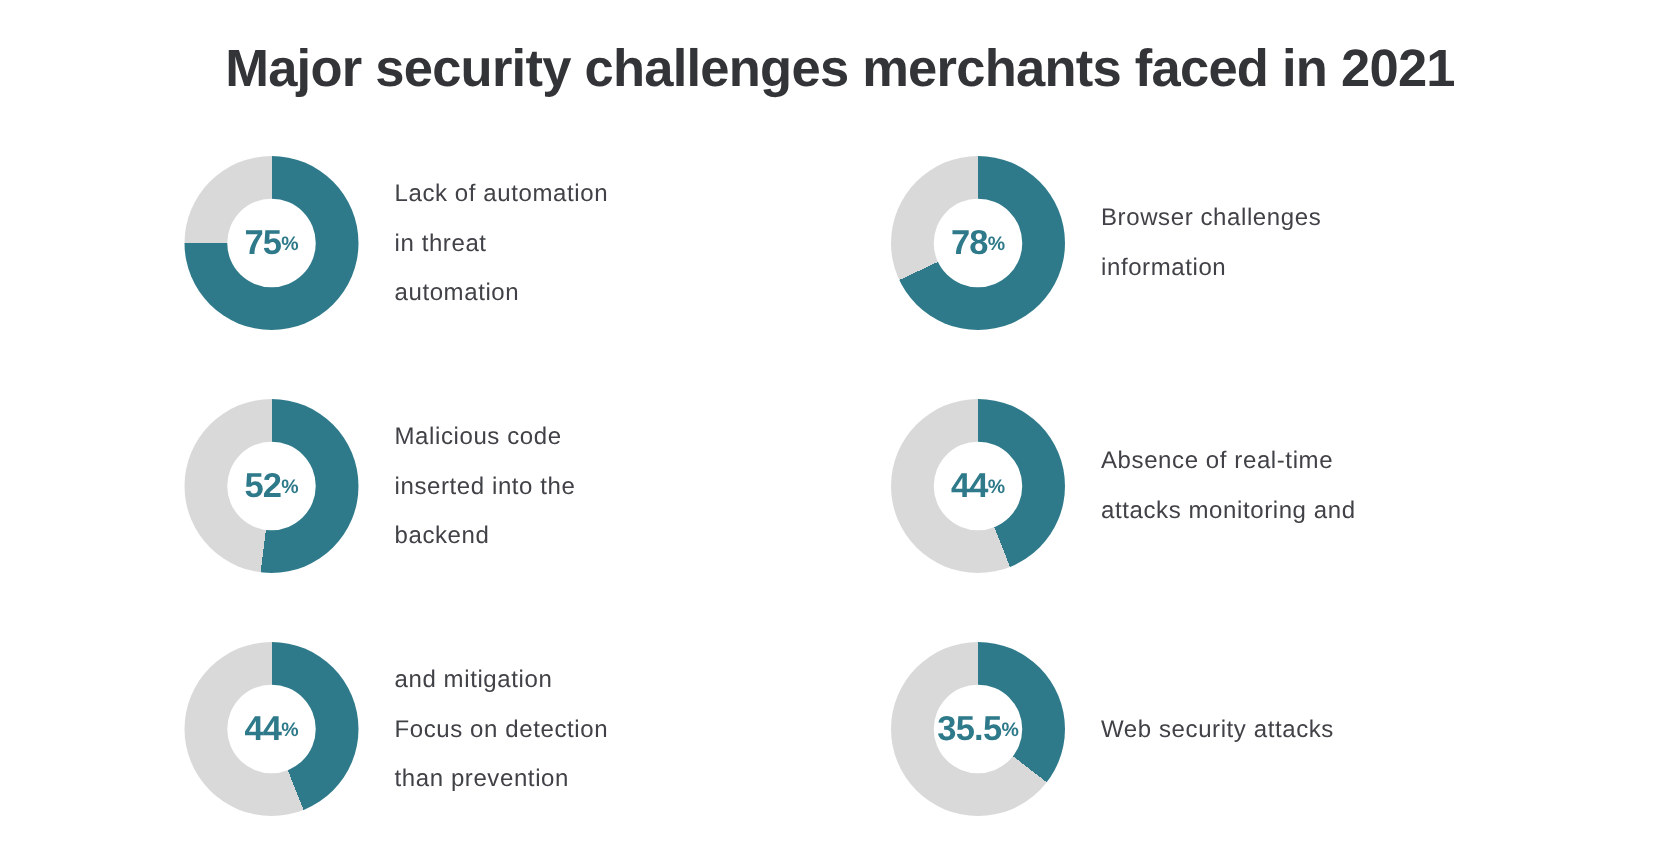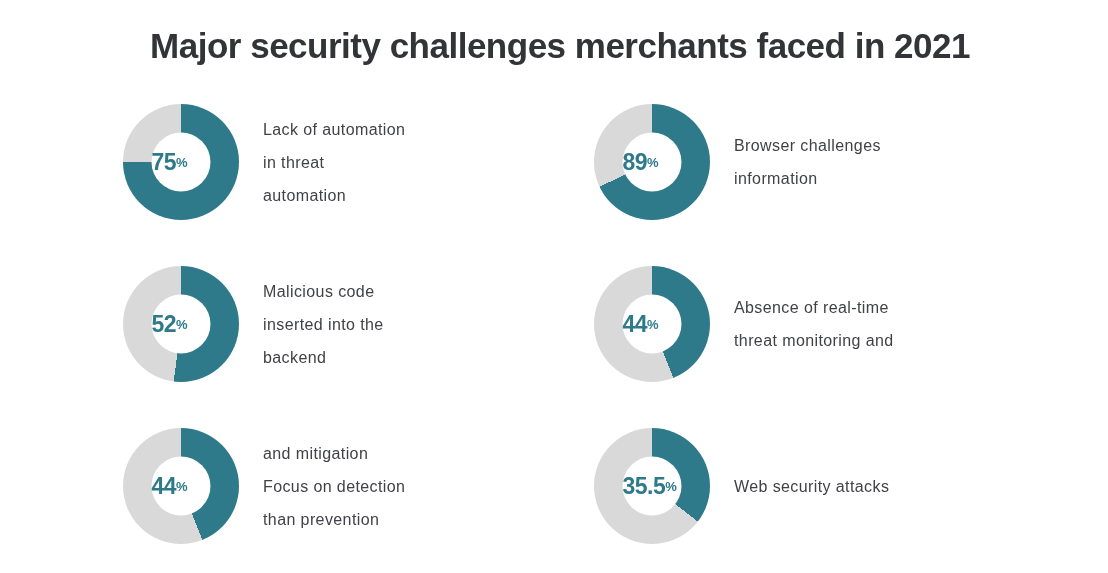--- a/index.html
+++ b/index.html
@@ -42,20 +42,21 @@
   }
   .hole {
     position: absolute;
     left: 50%; top: 50%;
     width: 59px; height: 59px;
     transform: translate(-50%, -50%);
     background: #ffffff;
     border-radius: 50%;
     display: flex;
     align-items: center;
+    justify-content: center;
     white-space: nowrap;
   }
   .pct {
     font-size: 23px;
     font-weight: bold;
     color: #2e7a8a;
     letter-spacing: -0.5px;
   }
   .unit {
     font-size: 13px;
@@ -89,21 +90,21 @@
       <div class="label">
         <div>Lack of automation</div>
         <div>in threat</div>
         <div>automation</div>
       </div>
     </div>
 
     <div class="card">
       <div class="donut" style="background: conic-gradient(rgb(46, 122, 138) 0%, rgb(46, 122, 138) 68%, rgb(217, 217, 217) 68%, rgb(217, 217, 217) 100%);">
         <div class="hole">
-          <span class="pct">89</span>
+          <span class="pct">78</span>
             <span class="unit">%</span>
         </div>
       </div>
       <div class="label">
         <div>Browser challenges</div>
         <div>information</div>
       </div>
     </div>
 
     <div class="card">
@@ -122,21 +123,21 @@
 
     <div class="card">
       <div class="donut" style="background: conic-gradient(rgb(46, 122, 138) 0%, rgb(46, 122, 138) 44%, rgb(217, 217, 217) 44%, rgb(217, 217, 217) 100%);">
         <div class="hole">
           <span class="pct">44</span>
             <span class="unit">%</span>
         </div>
       </div>
       <div class="label">
         <div>Absence of real-time</div>
-        <div>threat monitoring and</div>
+        <div>attacks monitoring and</div>
       </div>
     </div>
 
     <div class="card">
       <div class="donut" style="background: conic-gradient(rgb(46, 122, 138) 0%, rgb(46, 122, 138) 44%, rgb(217, 217, 217) 44%, rgb(217, 217, 217) 100%);">
         <div class="hole">
           <span class="pct">44</span>
             <span class="unit">%</span>
         </div>
       </div>

